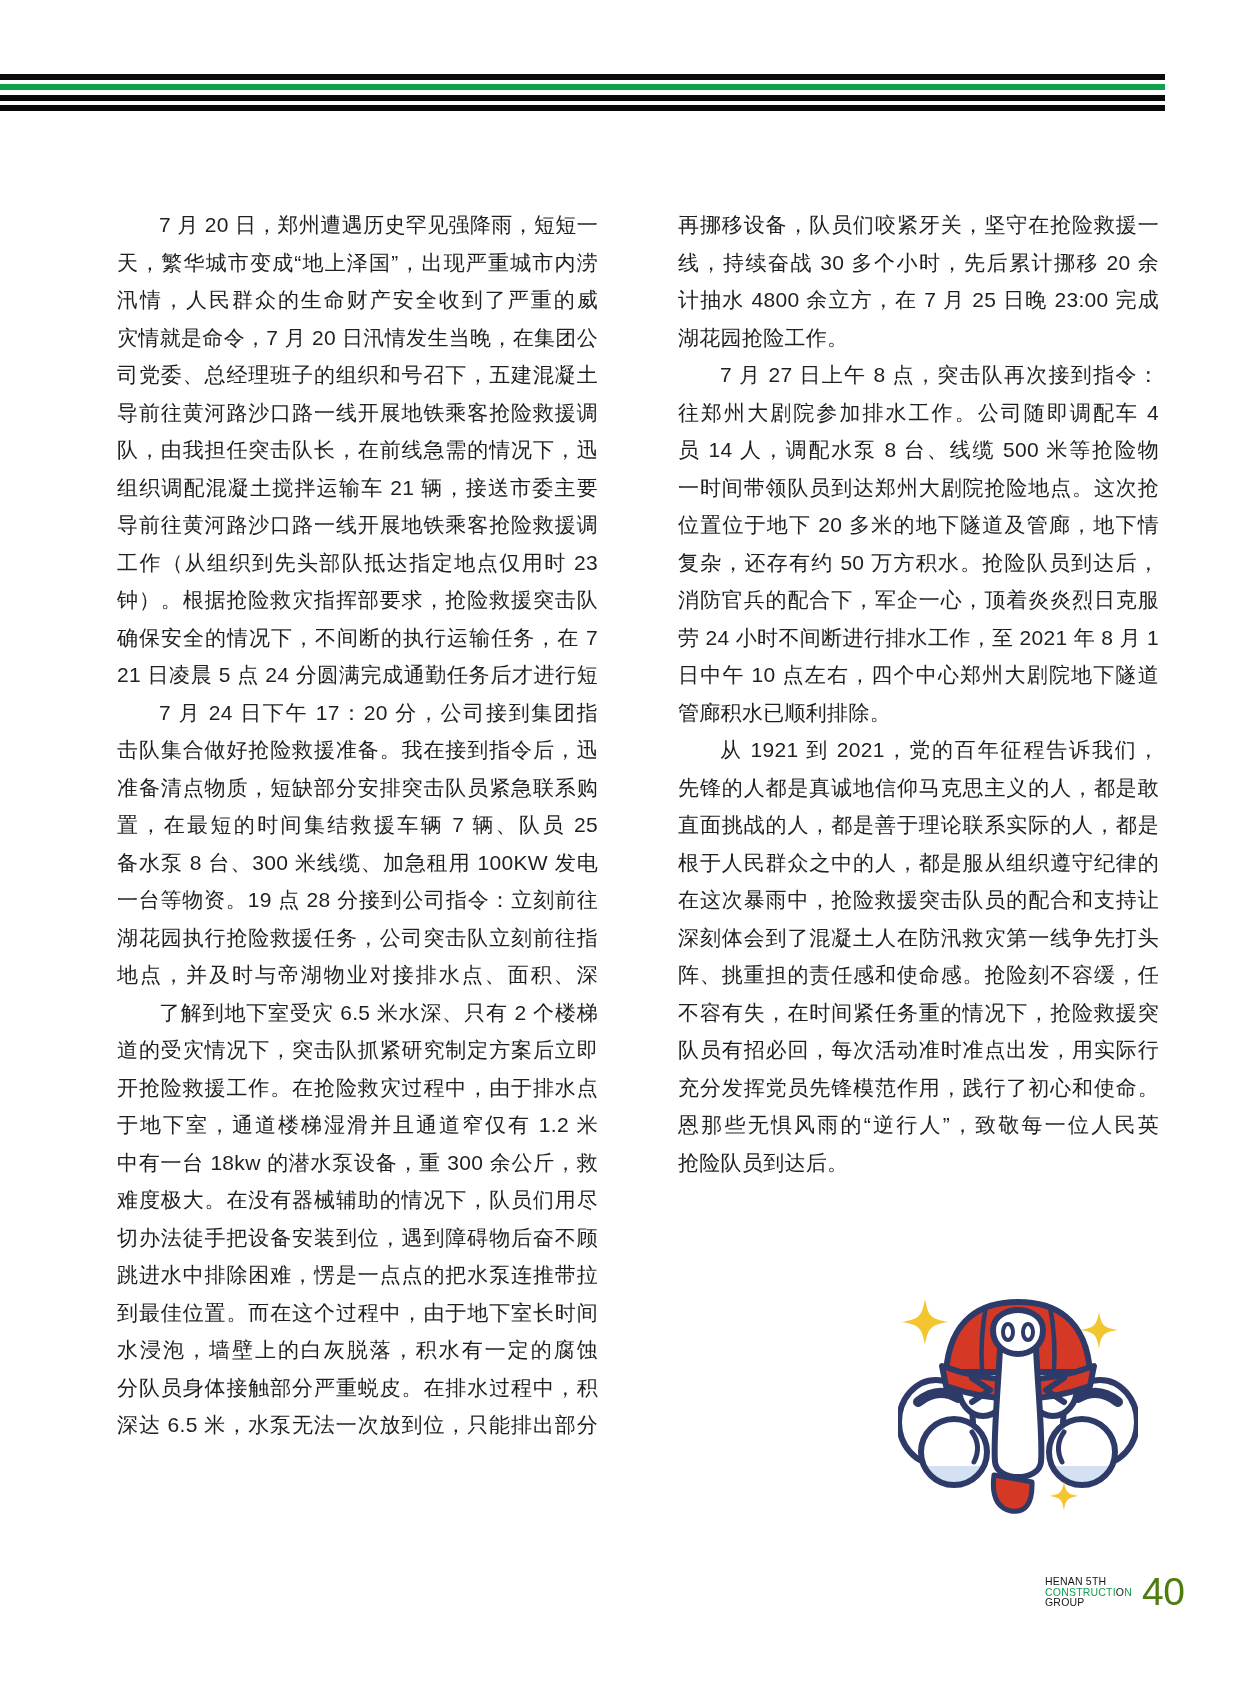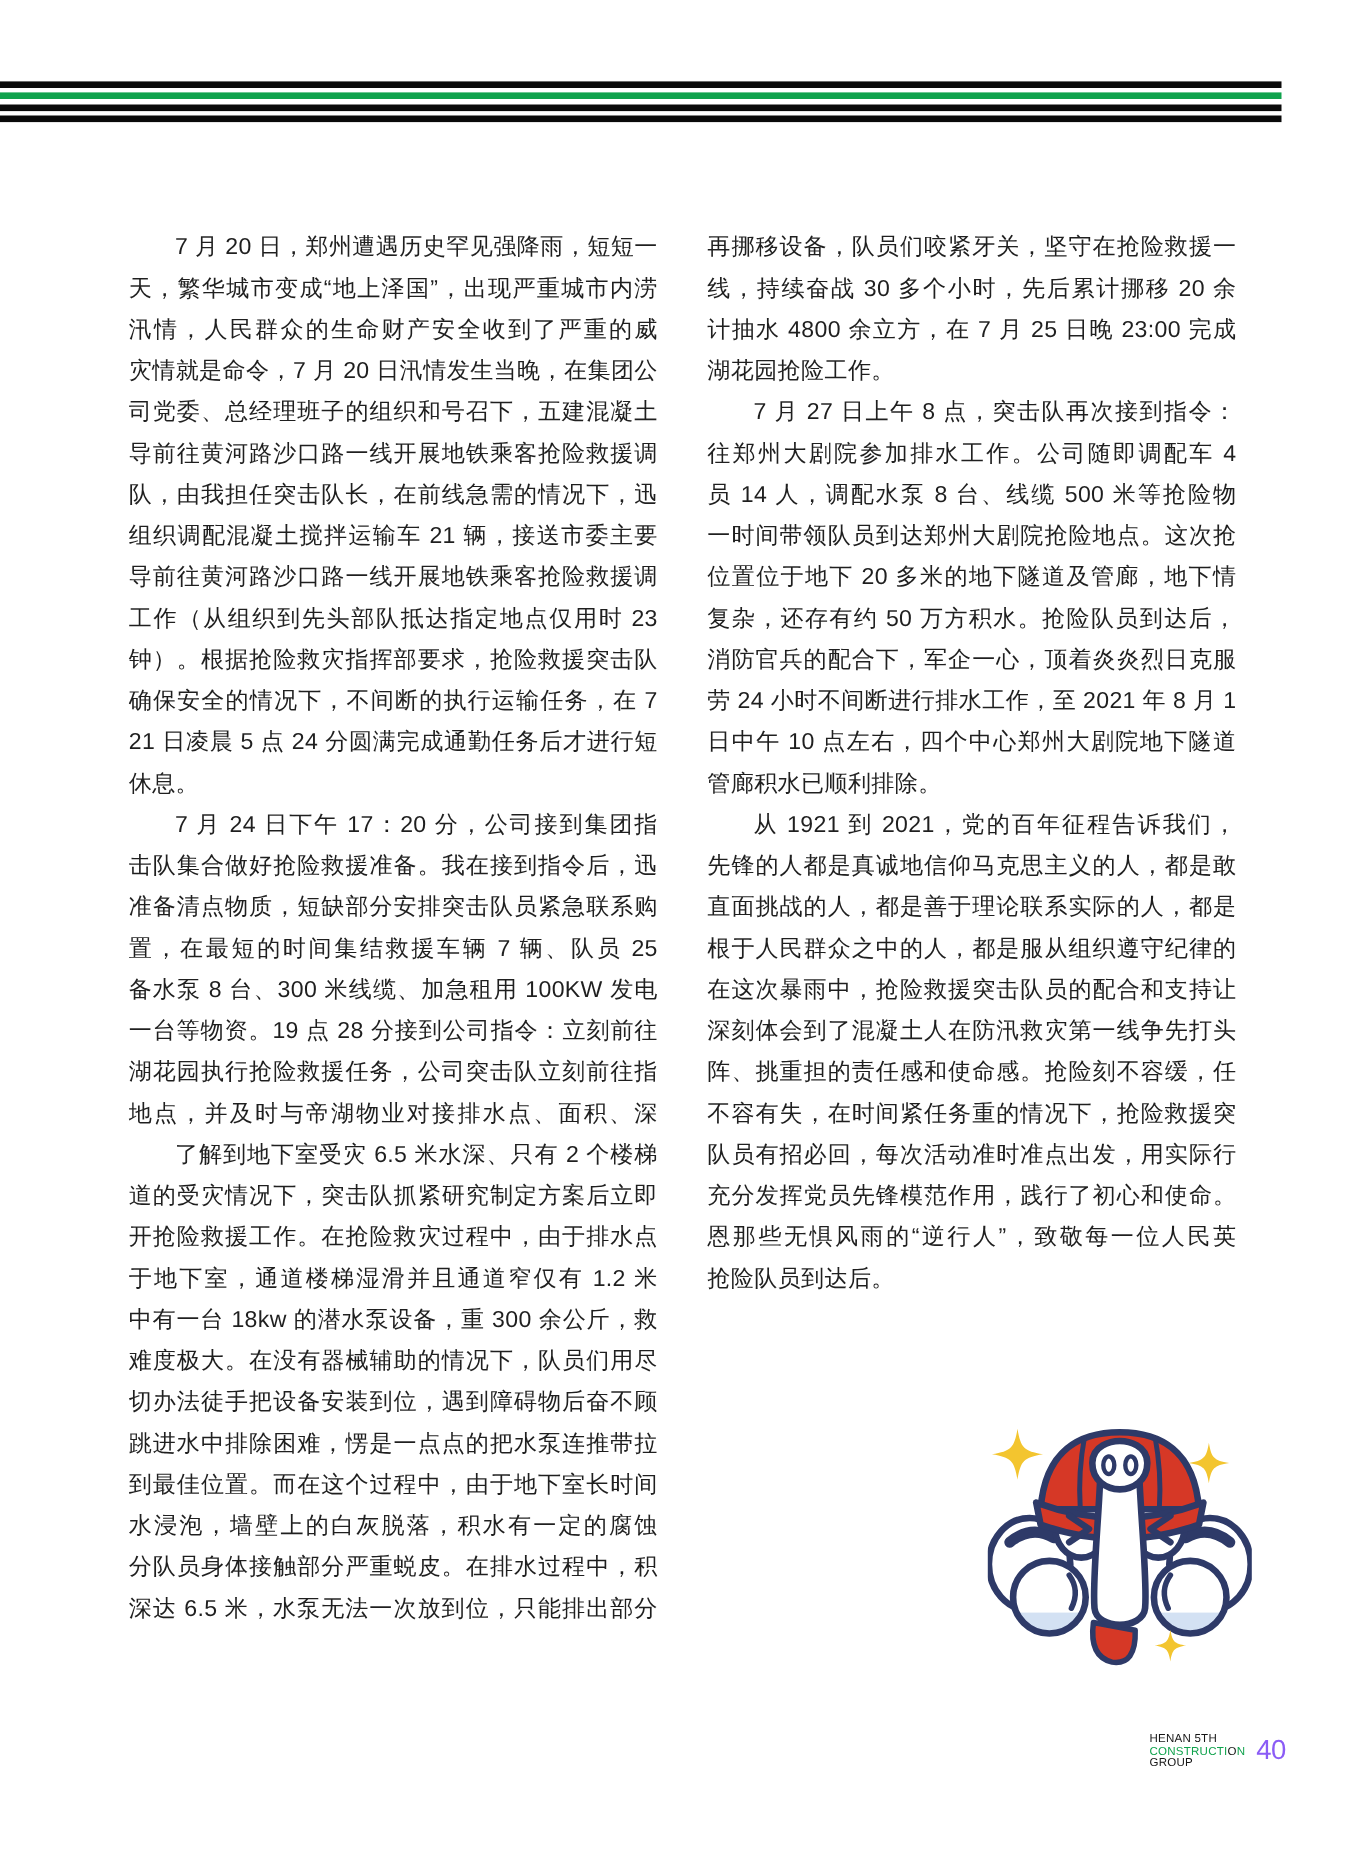--- a/index.html
+++ b/index.html
@@ -21,21 +21,21 @@
 
   
   .column{
     position:absolute;top:206px;
     width:481px;
     font-size:21px;
     line-height:37.5px;
     letter-spacing:0.3px;
   }
   .column.left{left:117px;}
-  .column.right{left:643px;}
+  .column.right{left:678px;}
   .line{
     text-align:justify;
     text-align-last:justify;
     overflow:hidden;
     height:37.5px;
     white-space:pre-wrap;
   }
   .line.no-just{text-align-last:left;}
   .line.indent{text-indent:2em;}
 
@@ -51,23 +51,23 @@
     font-weight:normal;
     font-size:10.5px;
     line-height:10.5px;
     letter-spacing:0.2px;
     color:#161616;
     white-space:nowrap;
   }
   .logo-line2{color:#0fa24c;}
   .logo-line2 .logo-o{color:#161616;}
   .page-number{
-    font-size:25px;
+    font-size:39px;
     line-height:31px;
-    color:#8b5cf6;
+    color:#4d7c0f;
     letter-spacing:-0.5px;
     font-weight:400;
   }
 </style>
 </head>
 <body>
 
 <div class="page">
 
   <div class="stripe s1"></div>
@@ -82,21 +82,20 @@
       <div class="line">灾情就是命令，7 月 20 日汛情发生当晚，在集团公</div>
       <div class="line">司党委、总经理班子的组织和号召下，五建混凝土公</div>
       <div class="line">导前往黄河路沙口路一线开展地铁乘客抢险救援调度</div>
       <div class="line">队，由我担任突击队长，在前线急需的情况下，迅速</div>
       <div class="line">组织调配混凝土搅拌运输车 21 辆，接送市委主要领</div>
       <div class="line">导前往黄河路沙口路一线开展地铁乘客抢险救援调度</div>
       <div class="line">工作（从组织到先头部队抵达指定地点仅用时 23 分</div>
       <div class="line">钟）。根据抢险救灾指挥部要求，抢险救援突击队在</div>
       <div class="line">确保安全的情况下，不间断的执行运输任务，在 7 月</div>
       <div class="line">21 日凌晨 5 点 24 分圆满完成通勤任务后才进行短暂</div>
-      <div class="line no-just">休息。</div>
       <div class="line indent">7 月 24 日下午 17：20 分，公司接到集团指令，突</div>
       <div class="line">击队集合做好抢险救援准备。我在接到指令后，迅速</div>
       <div class="line">准备清点物质，短缺部分安排突击队员紧急联系购</div>
       <div class="line">置，在最短的时间集结救援车辆 7 辆、队员 25 名、筹</div>
       <div class="line">备水泵 8 台、300 米线缆、加急租用 100KW 发电机</div>
       <div class="line">一台等物资。19 点 28 分接到公司指令：立刻前往帝</div>
       <div class="line">湖花园执行抢险救援任务，公司突击队立刻前往指定</div>
       <div class="line">地点，并及时与帝湖物业对接排水点、面积、深度，建</div>
       <div class="line indent">了解到地下室受灾 6.5 米水深、只有 2 个楼梯通</div>
       <div class="line">道的受灾情况下，突击队抓紧研究制定方案后立即展</div>

